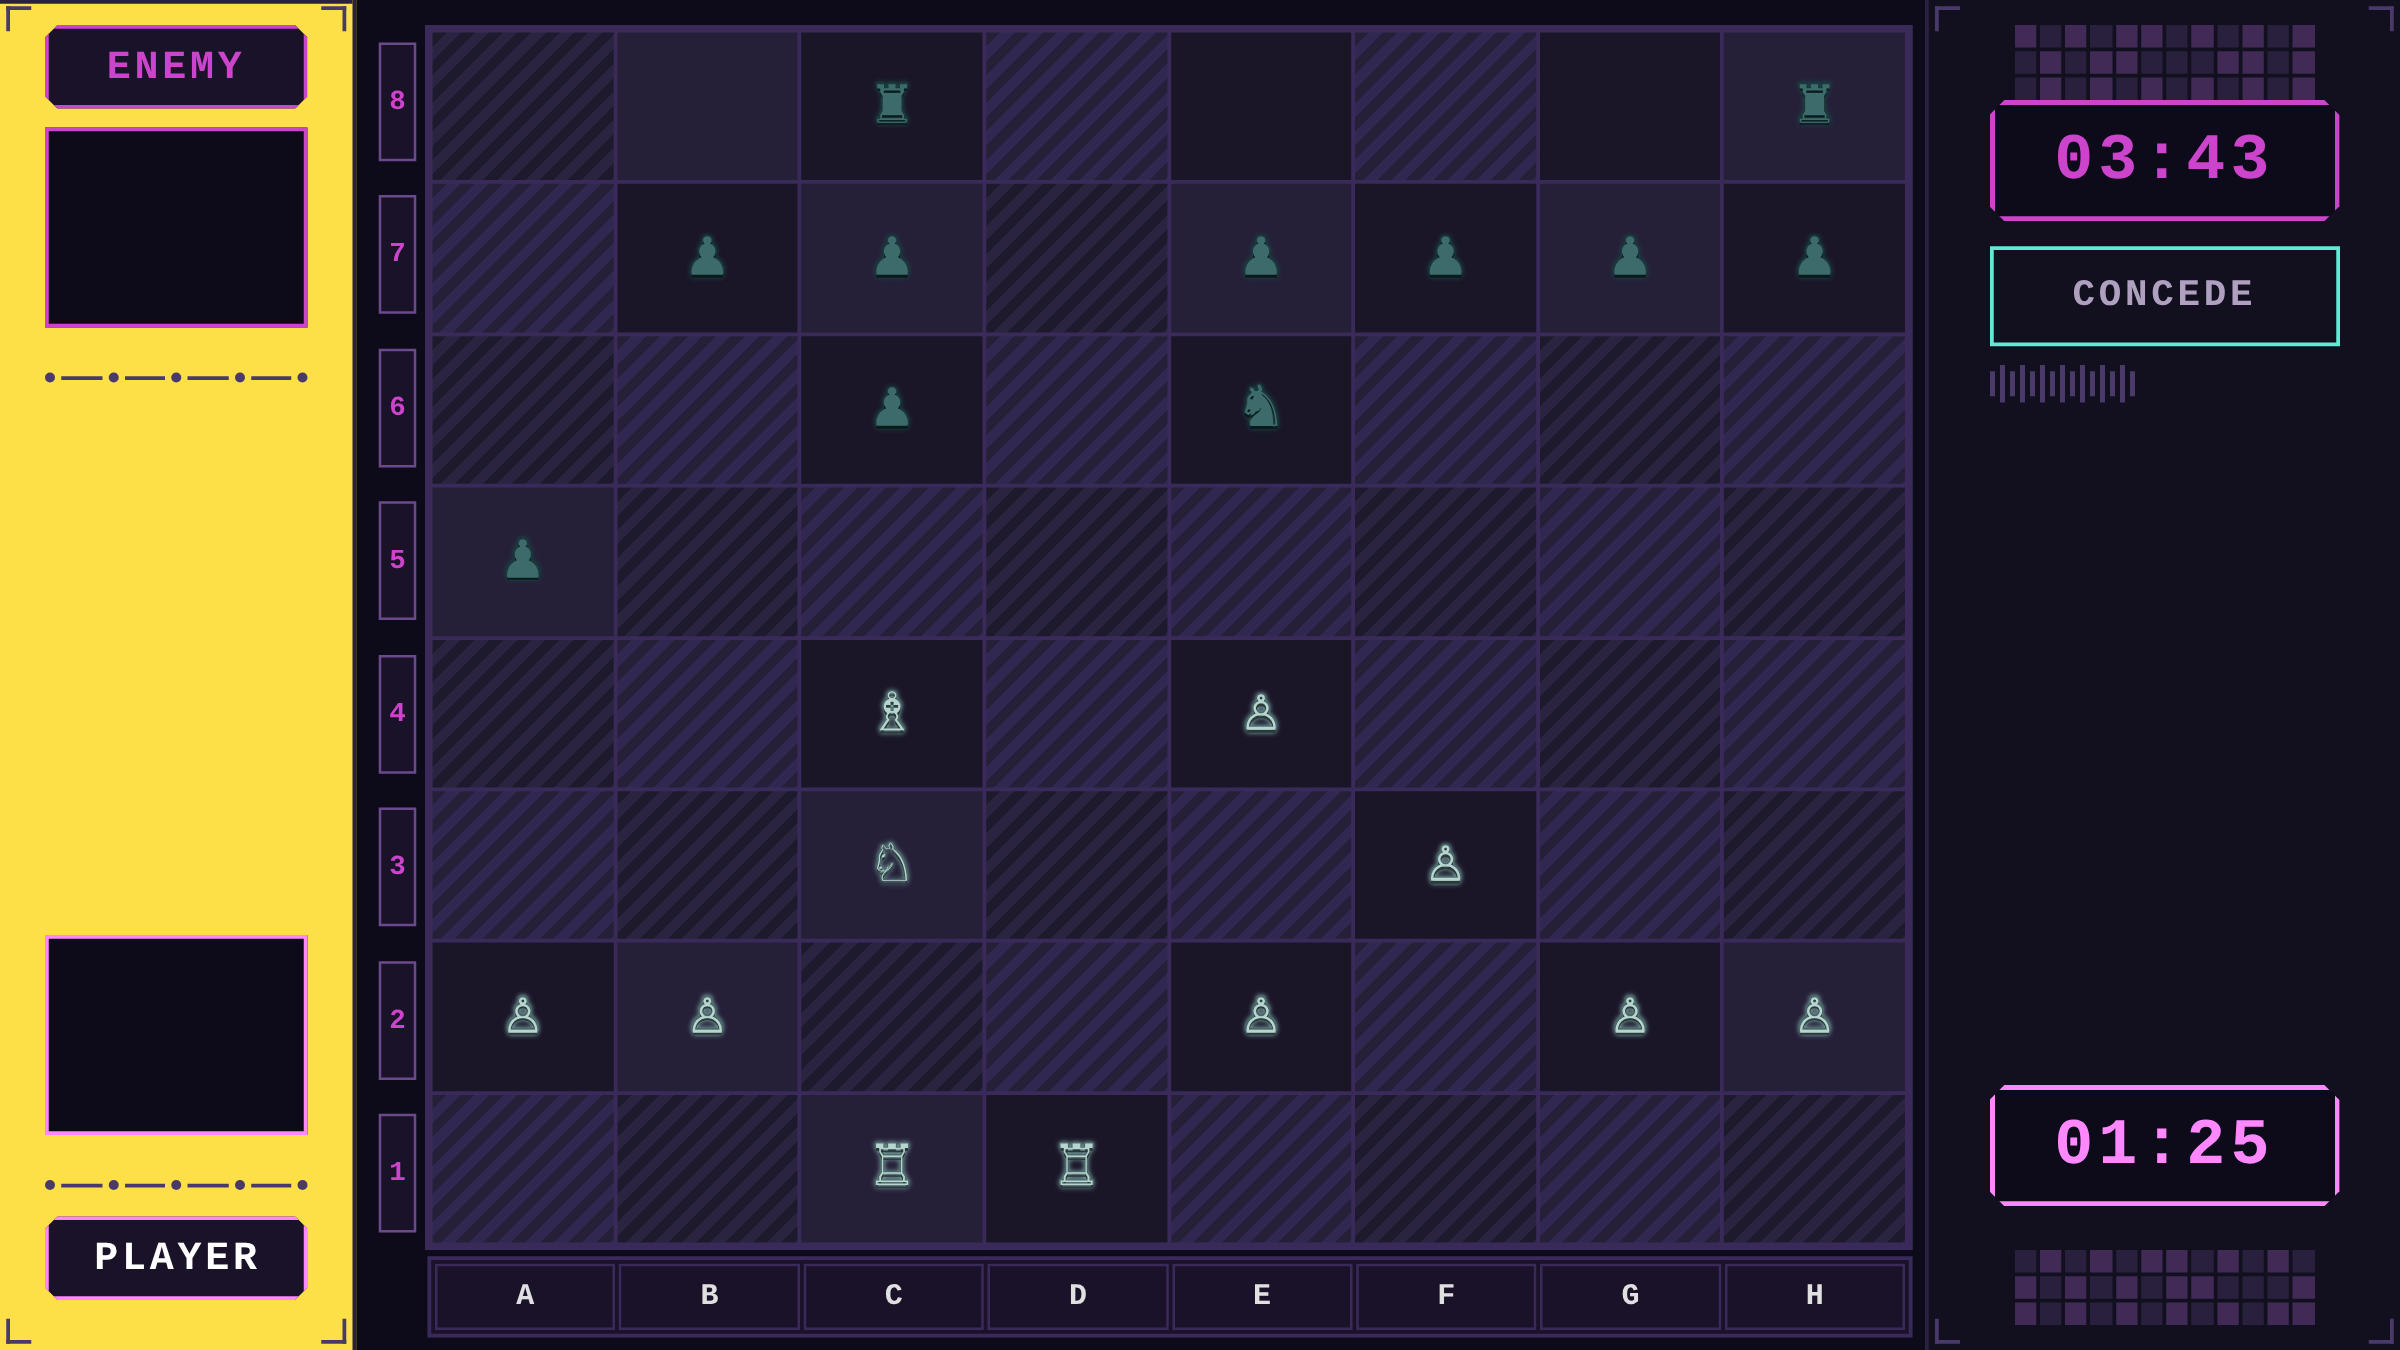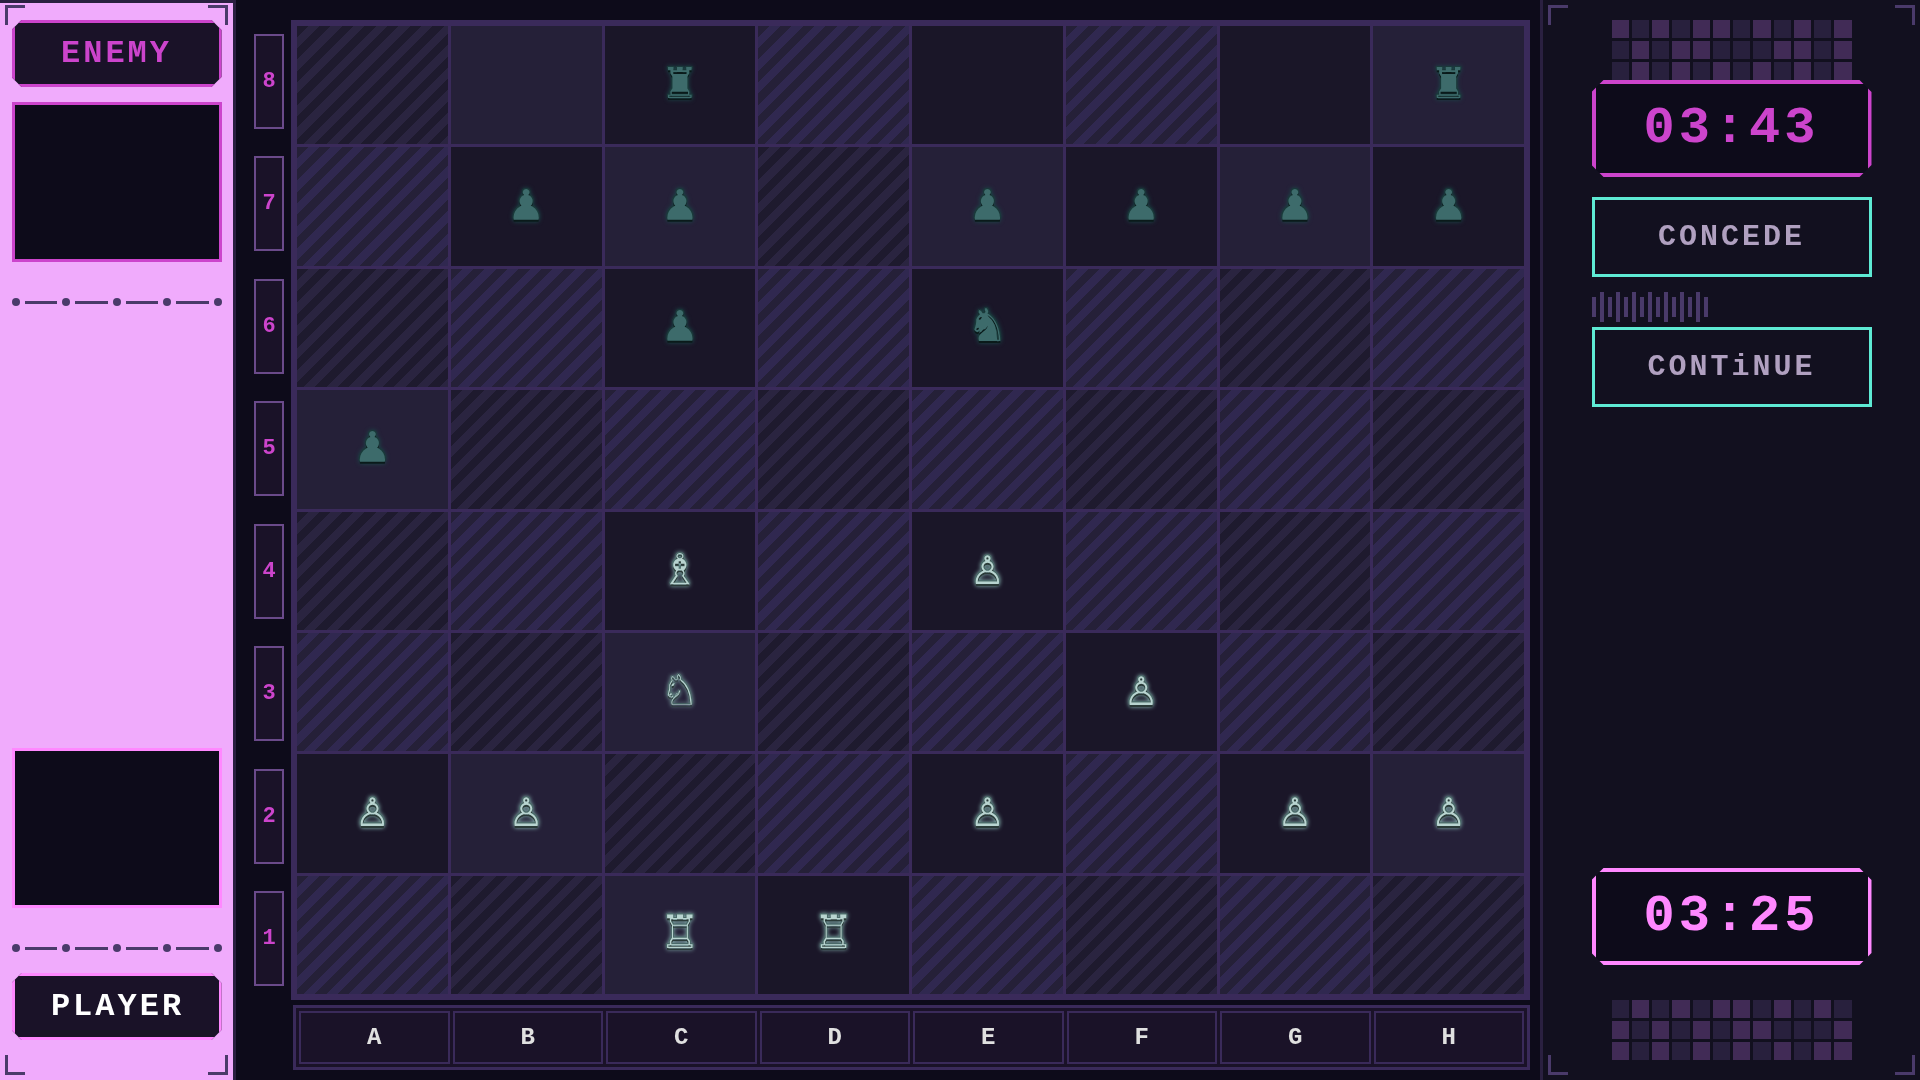--- a/index.html
+++ b/index.html
@@ -8,23 +8,23 @@
       width: 1920px;
       height: 1080px;
       background: #0d0b1a;
       font-family: 'Courier New', monospace;
       overflow: hidden;
       display: flex;
     }
 
     
     .left-panel {
-      width: 236px;
+      width: 285px;
       height: 1080px;
-      background: #f0abfc;
+      background: #fde047;
       border-right: 3px solid #2a2040;
       display: flex;
       flex-direction: column;
       align-items: center;
       padding: 20px 15px;
       position: relative;
     }
 
     .left-panel::before {
       content: '';
@@ -580,26 +580,25 @@
     <div class="tick tall"></div>
     <div class="tick"></div>
     <div class="tick tall"></div>
     <div class="tick"></div>
     <div class="tick tall"></div>
     <div class="tick"></div>
     <div class="tick tall"></div>
     <div class="tick"></div>
   </div>
 
-  <div class="action-button">CONTiNUE</div>
 
   <div class="spacer"></div>
 
   <div class="timer-display bottom">
-    <div class="time">03:25</div>
+    <div class="time">01:25</div>
   </div>
 
   <div class="grid-decoration" style="margin-top:15px;">
     <div class="grid-cell-deco"></div>
       <div class="grid-cell-deco active"></div>
       <div class="grid-cell-deco"></div>
     <div class="grid-cell-deco active"></div>
       <div class="grid-cell-deco"></div>
       <div class="grid-cell-deco active"></div>
     <div class="grid-cell-deco active"></div>

